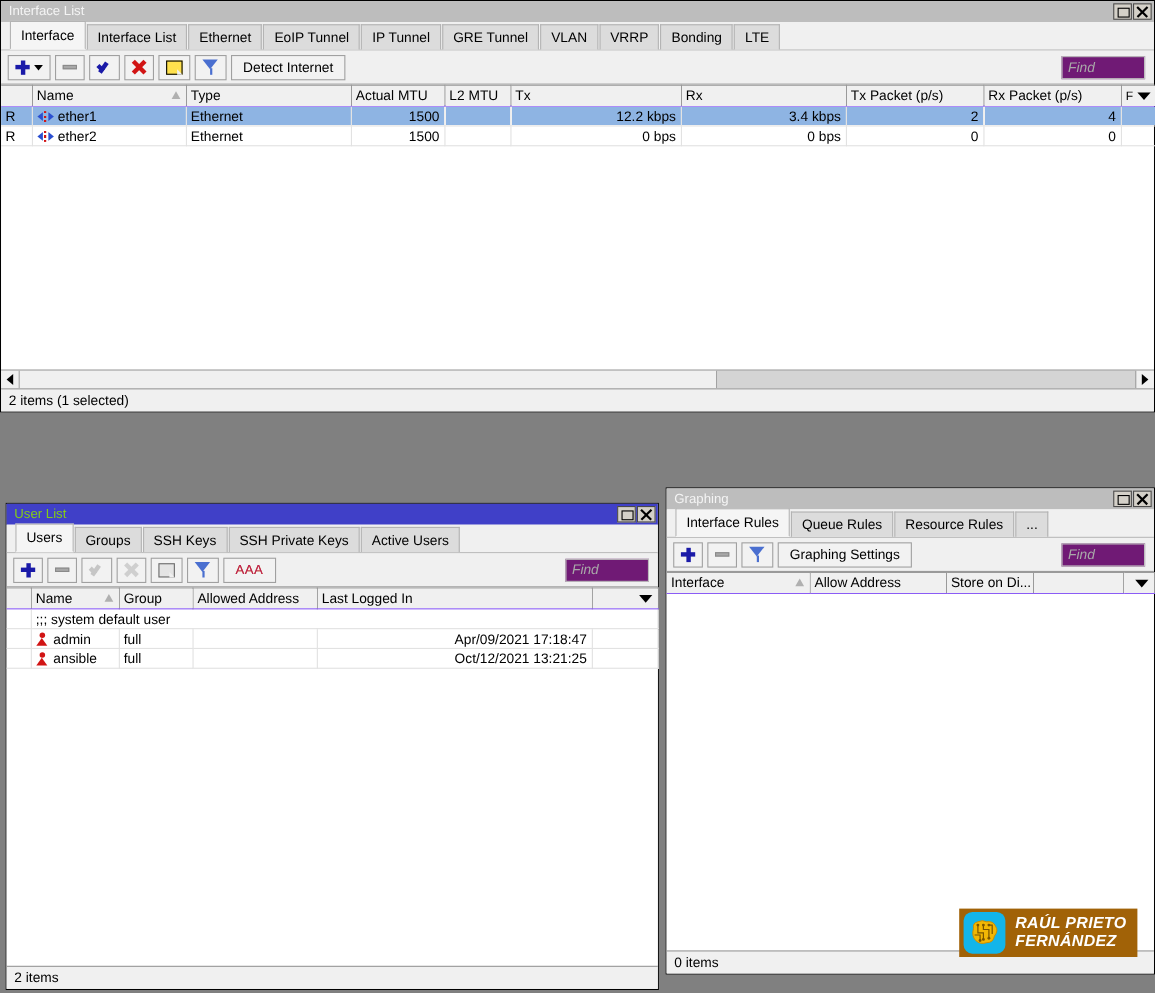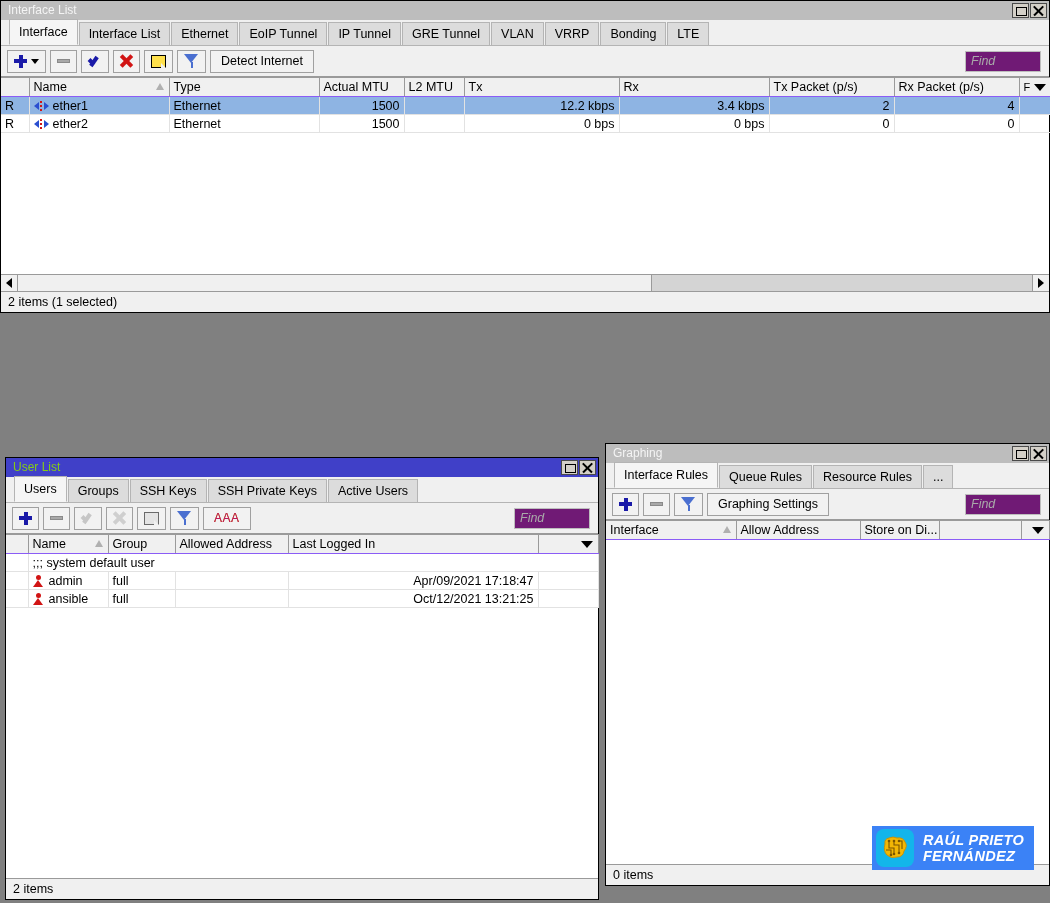--- a/index.html
+++ b/index.html
@@ -269,42 +269,42 @@
     padding-left: 7px;
     font-size: 12.5px;
     flex: 0 0 auto;
   }
 
   
   .watermark {
     position: absolute;
     right: 16px; bottom: 33px;
     height: 44px;
-    background: #3b82f6;
+    background: #a16207;
     display: flex;
     align-items: center;
     padding: 3px 10px 3px 4px;
   }
   .wm-badge {
     width: 38px; height: 38px; border-radius: 8px;
     background: #13b5ea; display:flex;align-items:center;justify-content:center;
     flex:0 0 auto;
   }
   .wm-text {
     margin-left: 9px; color:#fff;
     font-weight: bold; font-style: italic;
     font-size: 14.5px; line-height: 16px;
     letter-spacing: 0.3px;
     white-space: nowrap;
   }
 </style>
 </head>
 <body>
 
-<div class="win" id="win-interface" style="left:0;top:0;width:1050px;height:313px;">
+<div class="win" id="win-interface" style="left:0;top:0;width:1050px;height:375px;">
 
   <div class="titlebar inactive">
     <span class="title-text">Interface List</span>
     <span class="tb-btns">
       <span class="tb-btn maxi"></span>
       <span class="tb-btn close"></span>
     </span>
   </div>
 
   <div class="tabstrip">

